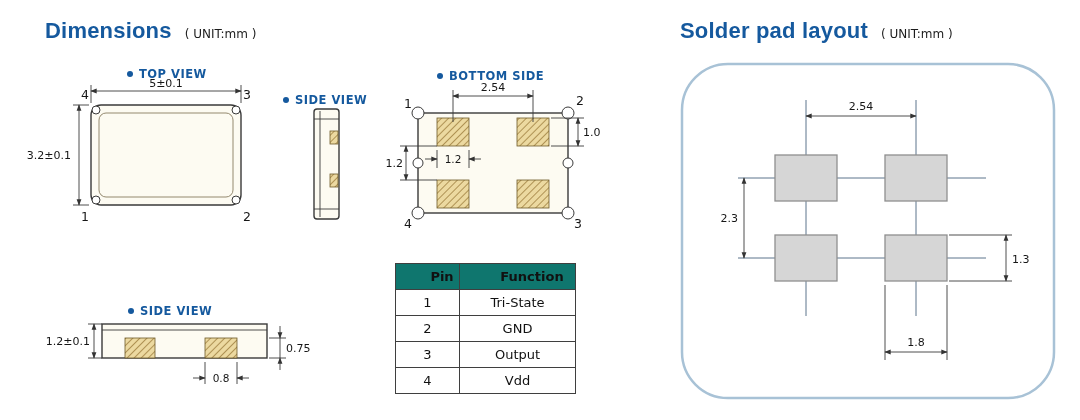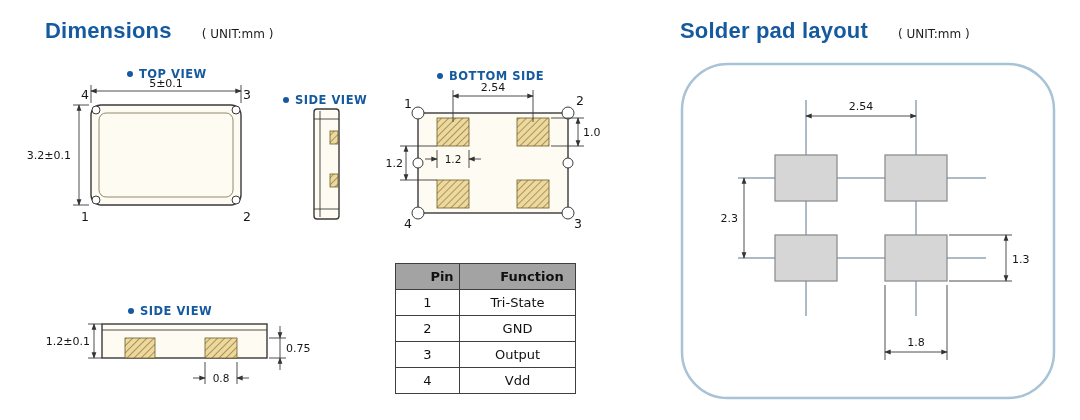--- a/index.html
+++ b/index.html
@@ -1,18 +1,18 @@
 <!DOCTYPE html>
 <html><head>
 <meta charset="utf-8">
 <style>
   html,body{margin:0;padding:0;}
   body{width:1080px;height:420px;background:#ffffff;font-family:"DejaVu Sans","Liberation Sans",sans-serif;}
   .page{position:relative;width:1080px;height:420px;overflow:hidden;background:#ffffff;}
-  .title-row{position:absolute;display:flex;align-items:baseline;gap:30px;white-space:nowrap;}
+  .title-row{position:absolute;display:flex;align-items:baseline;gap:13px;white-space:nowrap;}
   .title{font-family:"Liberation Sans","DejaVu Sans",sans-serif;font-size:22px;font-weight:700;color:#15599e;letter-spacing:.2px;}
   .unit{font-size:12px;font-weight:400;color:#1c1c1c;}
   .view-label{position:absolute;display:flex;align-items:center;gap:6px;font-size:11.5px;font-weight:700;color:#15599e;letter-spacing:.5px;white-space:nowrap;margin-top:7px;}
   .dot{width:6px;height:6px;border-radius:50%;background:#15599e;flex:0 0 auto;}
   .drawing{position:absolute;}
   text{font-family:"DejaVu Sans",sans-serif;}
   .dimtxt{font-size:11px;fill:#161616;}
   .dimtxt-sm{font-size:10.5px;fill:#161616;}
   .pintxt{font-size:12.5px;fill:#161616;}
   .ext{stroke:#3a3a3a;stroke-width:0.9;fill:none;}
@@ -20,21 +20,21 @@
   .bodyshape{fill:#fdfbf2;stroke:#3a3a3a;stroke-width:1.4;}
   .innershape{fill:none;stroke:#94896f;stroke-width:1;}
   .notch{fill:#ffffff;stroke:#3a3a3a;stroke-width:1;}
   .padshape{stroke:#6e5a28;stroke-width:0.8;}
   .thin{stroke:#3a3a3a;stroke-width:0.9;fill:none;}
   .panel{fill:#ffffff;stroke:#a8c2d6;stroke-width:2.5;}
   .cline{stroke:#4a657f;stroke-width:0.9;}
   .spad{fill:#d6d6d6;stroke:#8f8f8f;stroke-width:1.3;}
   .pin-table{position:absolute;left:395px;top:263px;border-collapse:collapse;background:#fff;font-size:13px;color:#111;table-layout:fixed;}
   .pin-table th,.pin-table td{border:1px solid #3f3f3f;text-align:center;height:25px;padding:0 4px;}
-  .pin-table th{background:#a3a3a3;font-weight:700;padding-left:33px;}
+  .pin-table th{background:#0f766e;font-weight:700;padding-left:33px;}
 </style>
 </head>
 <body>
 
 <div class="page">
 
   <svg width="0" height="0" style="position:absolute" aria-hidden="true">
     <defs>
       <marker id="arr" viewBox="0 0 10 10" refX="9" refY="5" markerWidth="7" markerHeight="7" orient="auto-start-reverse">
         <path d="M0,1.2 L10,5 L0,8.8 Z" fill="#333333"></path>

